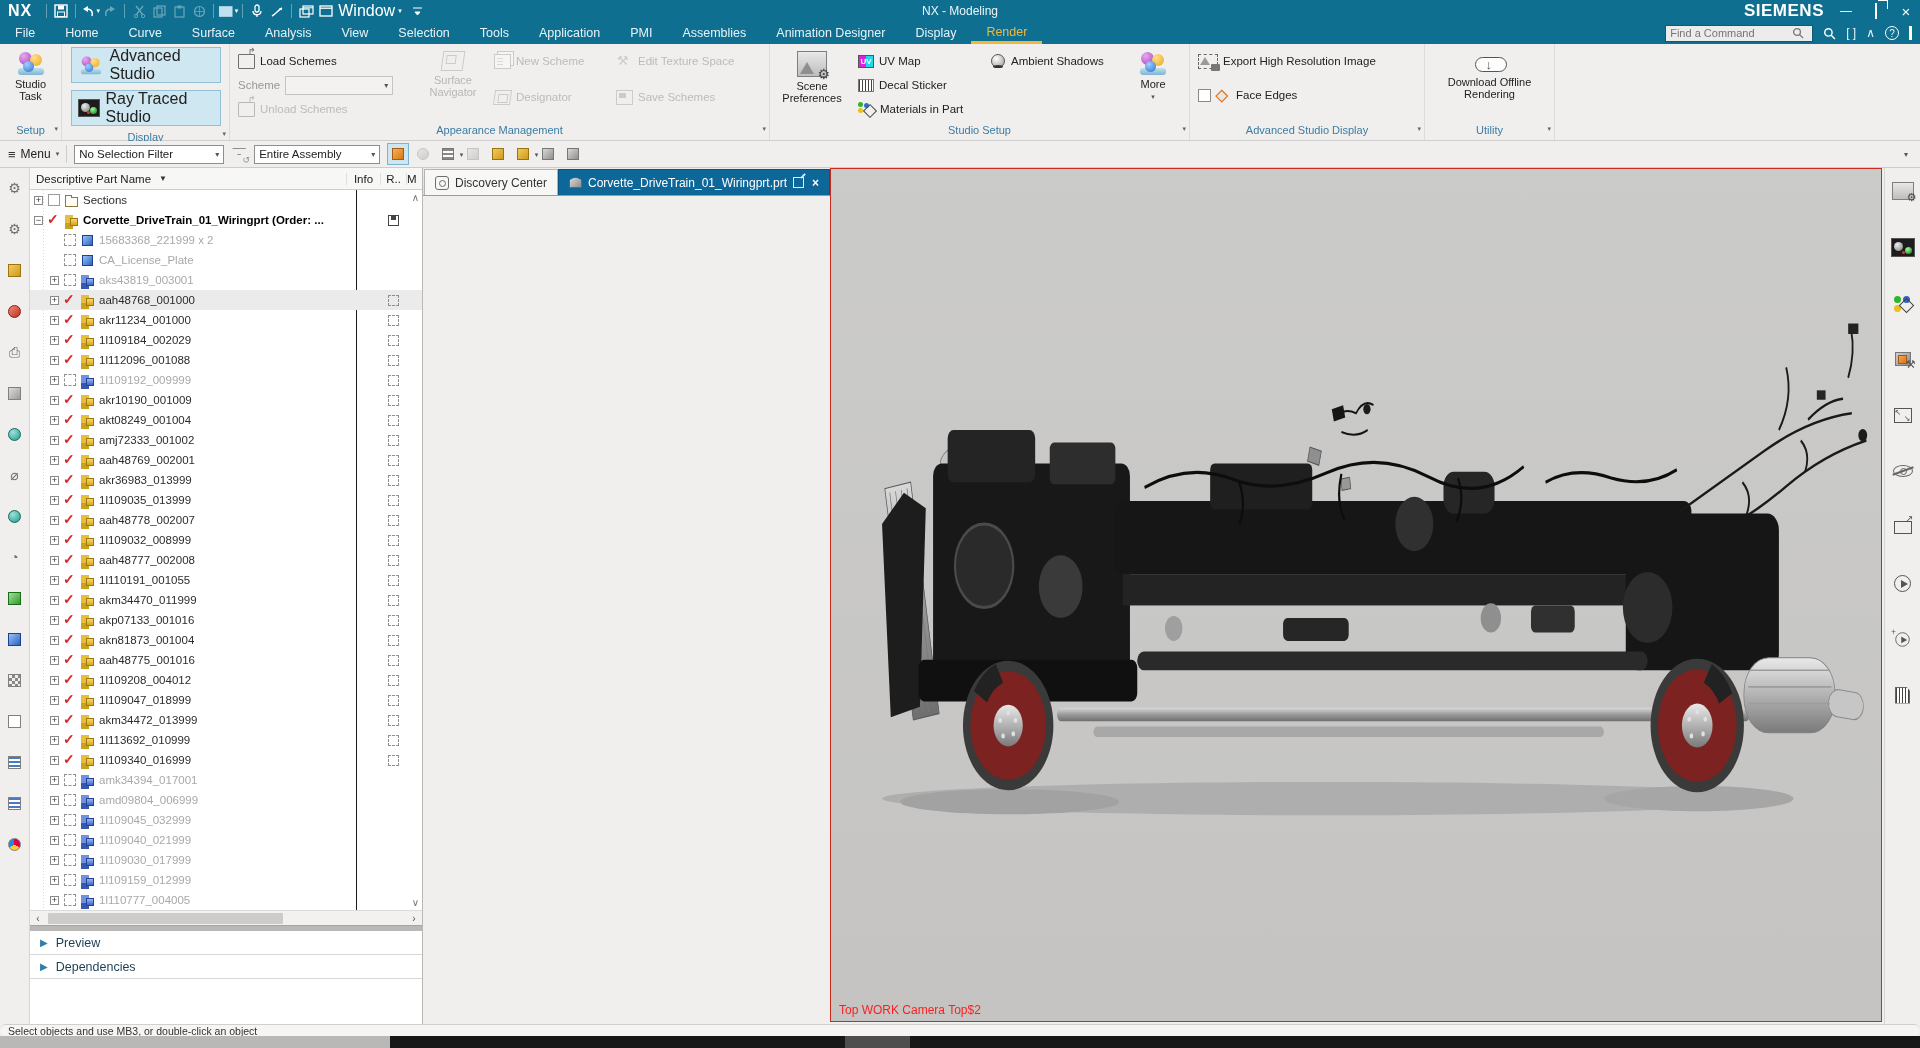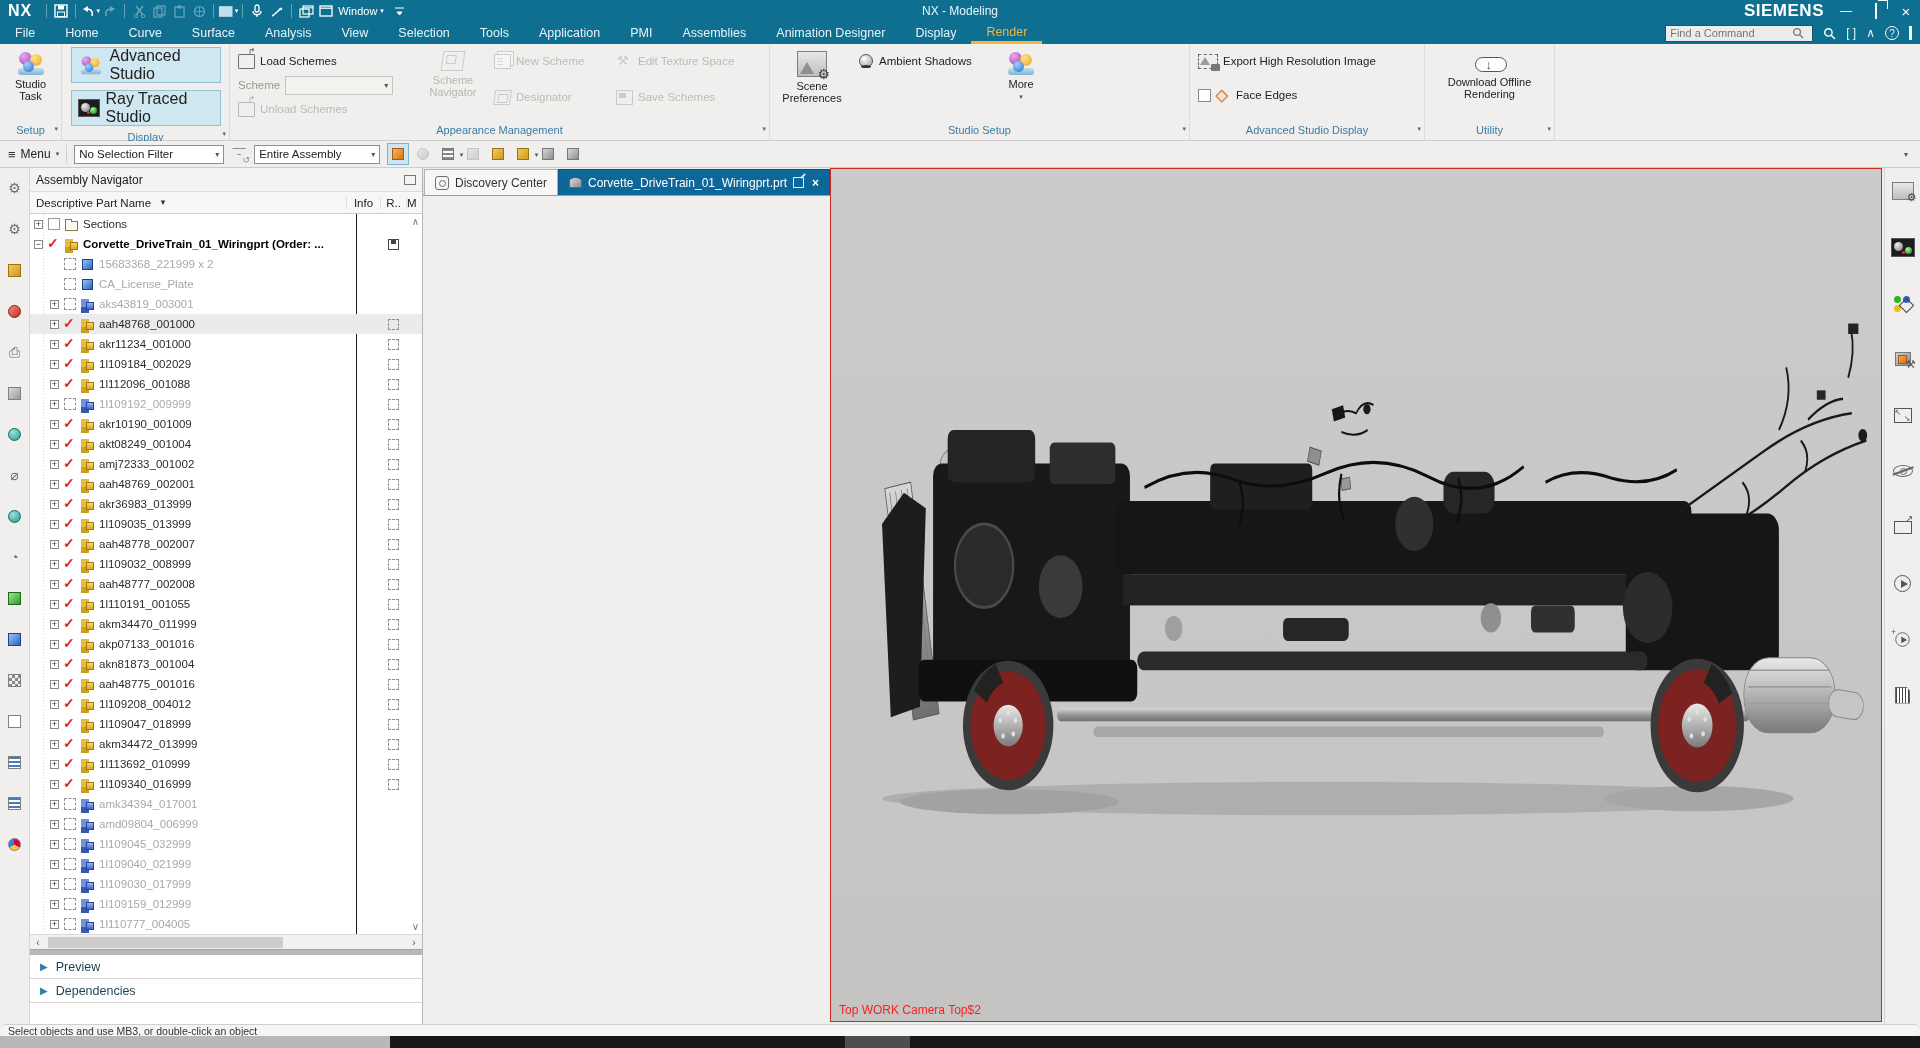--- a/index.html
+++ b/index.html
@@ -13,21 +13,21 @@
   .tb-ico { width:20px; height:18px; display:flex; align-items:center; justify-content:center; position:relative; }
   .tb-ico svg { display:block; }
   .tb-ico.dim { opacity:.38; }
   .tb-dd { font-size:7px; margin-left:1px; }
   .tb-title { position:absolute; left:50%; transform:translateX(-50%); font-size:12px; color:#eaf4f8; }
   .tb-right { position:absolute; right:6px; top:0; height:22px; display:flex; align-items:center; gap:14px; }
   .siemens { font-weight:bold; font-size:17px; letter-spacing:.5px; color:#fff; }
   .winbtn { font-size:12px; color:#fff; width:16px; text-align:center; }
   .restore-box { width:10px; height:9px; border:1.5px solid #fff; position:relative; }
   .restore-box::before { content:""; position:absolute; left:2px; top:-4px; width:9px; height:8px; border:1.5px solid #fff; border-bottom:none; border-left:none; }
-  .window-lbl { font-size:11px; margin:10px 2px; }
+  .window-lbl { font-size:16px; margin:10px 2px; }
 
   
   .menubar { position:absolute; left:0; top:22px; width:100%; height:22px; background:#0f6f90; display:flex; align-items:flex-start; }
   .menutabs { display:flex; height:100%; }
   .mtab { color:#e8f2f7; font-size:12.5px; padding:0 15px; display:flex; align-items:center; height:100%; }
   .mtab.active { color:#f0b73c; border-bottom:3px solid #f0b73c; padding-bottom:0; }
   .menubar-right { position:absolute; right:8px; top:0; height:22px; display:flex; align-items:center; gap:10px; }
   .findbox { width:148px; height:17px; background:#ececec; border:1px solid #0b5b77; display:flex; align-items:center; padding:0 4px; gap:4px; }
   .findbox input { border:none; background:transparent; outline:none; width:118px; font-size:11px; color:#555; font-family:"Liberation Sans",sans-serif; }
   .mb-ico { color:#e9f3f8; font-size:12px; display:flex; align-items:center; }
@@ -415,21 +415,21 @@
                 <span class="dd">▾</span>
               </span>
           </div>
           <div class="smallrow dim">
               <span class="gico folder-up dim"></span>
               <span>Unload Schemes</span>
             </div>
         </div>
         <div class="bigbtn dim" style="width:66px;">
           <span class="gico tagic dim" style="width:22px;height:20px;"></span>
-          <span>Scheme Navigator</span>
+          <span>Surface Navigator</span>
         </div>
         <div class="smallcol" style="width:118px;">
           <div class="smallrow dim">
               <span class="gico winstack dim"></span>
               <span>New Scheme</span>
             </div>
           <div class="smallrow dim" style="margin-top:12px;">
               <span class="gico tagic dim"></span>
               <span>Designator</span>
             </div>
@@ -446,20 +446,34 @@
         </div>
       </div>
       <div class="rg-label"><span>Appearance Management</span><span class="dd">▾</span></div>
     </div>
 
     <div class="rgroup" style="width:420px;">
       <div class="rg-content">
         <div class="bigbtn" style="width:76px;">
           <span class="scene-ico"></span>
           <span>Scene Preferences</span>
+        </div>
+        <div class="smallcol" style="width:128px;">
+          <div class="smallrow">
+              <span class="uv-ico">UV</span>
+              <span>UV Map</span>
+            </div>
+          <div class="smallrow">
+              <span class="barcode-ico"></span>
+              <span>Decal Sticker</span>
+            </div>
+          <div class="smallrow">
+              <span class="matpart-ico"></span>
+              <span>Materials in Part</span>
+            </div>
         </div>
         <div class="smallcol" style="width:140px;">
           <div class="smallrow">
               <span class="ambient-ico"></span>
               <span>Ambient Shadows</span>
             </div>
         </div>
         <div class="bigbtn" style="width:46px;">
           <span class="spheres">
               <i class="base"></i>
@@ -592,24 +606,20 @@
         </div>
         <div class="lico">
           <span class="sq list"></span>
         </div>
         <div class="lico">
           <span class="sq palette"></span>
         </div>
       </div>
 
     <div class="navigator">
-      <div class="nav-title">
-        <span>Assembly Navigator</span>
-        <span class="wicon"></span>
-      </div>
       <div class="nav-colhdr">
         <span class="name">
             <span>Descriptive Part Name</span>
             <span class="tri">▼</span>
           </span>
         <span class="cinfo">Info</span>
         <span class="cr">R..</span>
         <span class="cm">M</span>
       </div>
       <div class="nav-rows" id="nav-rows">

